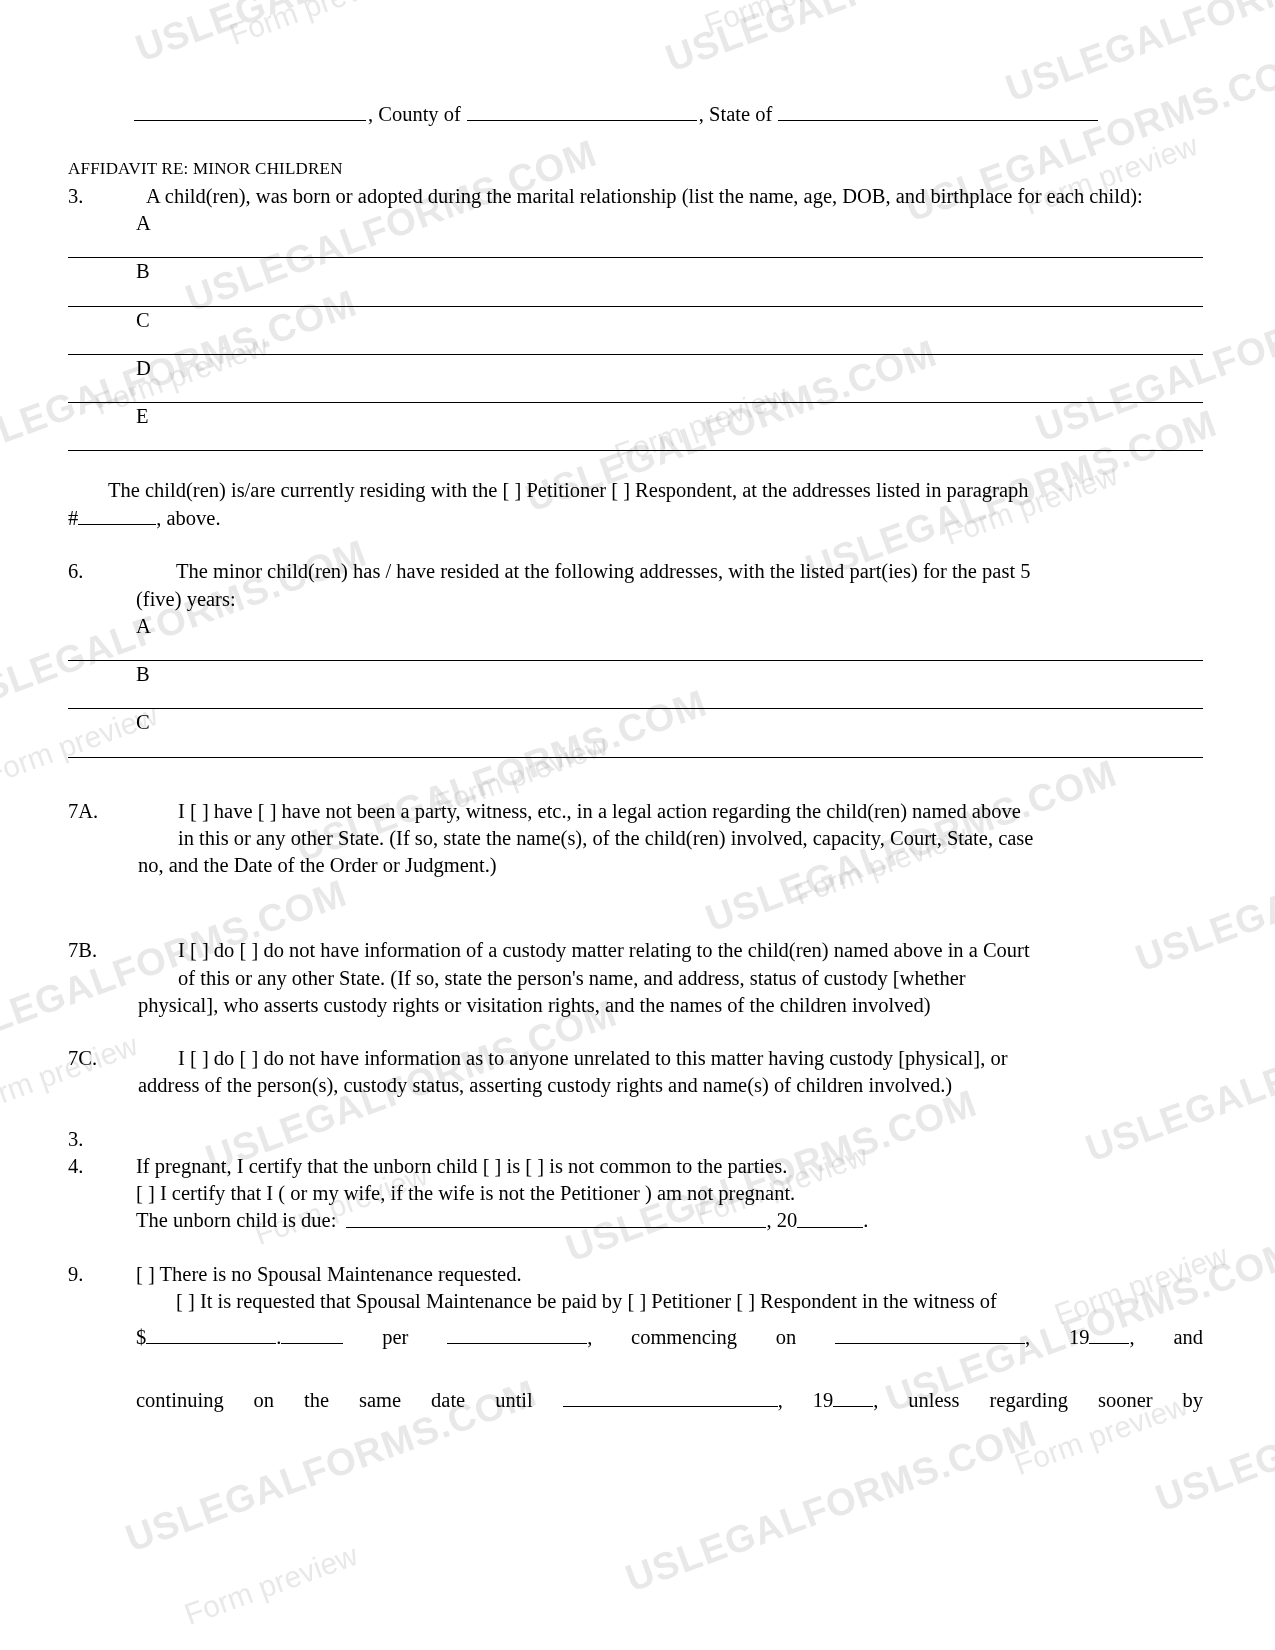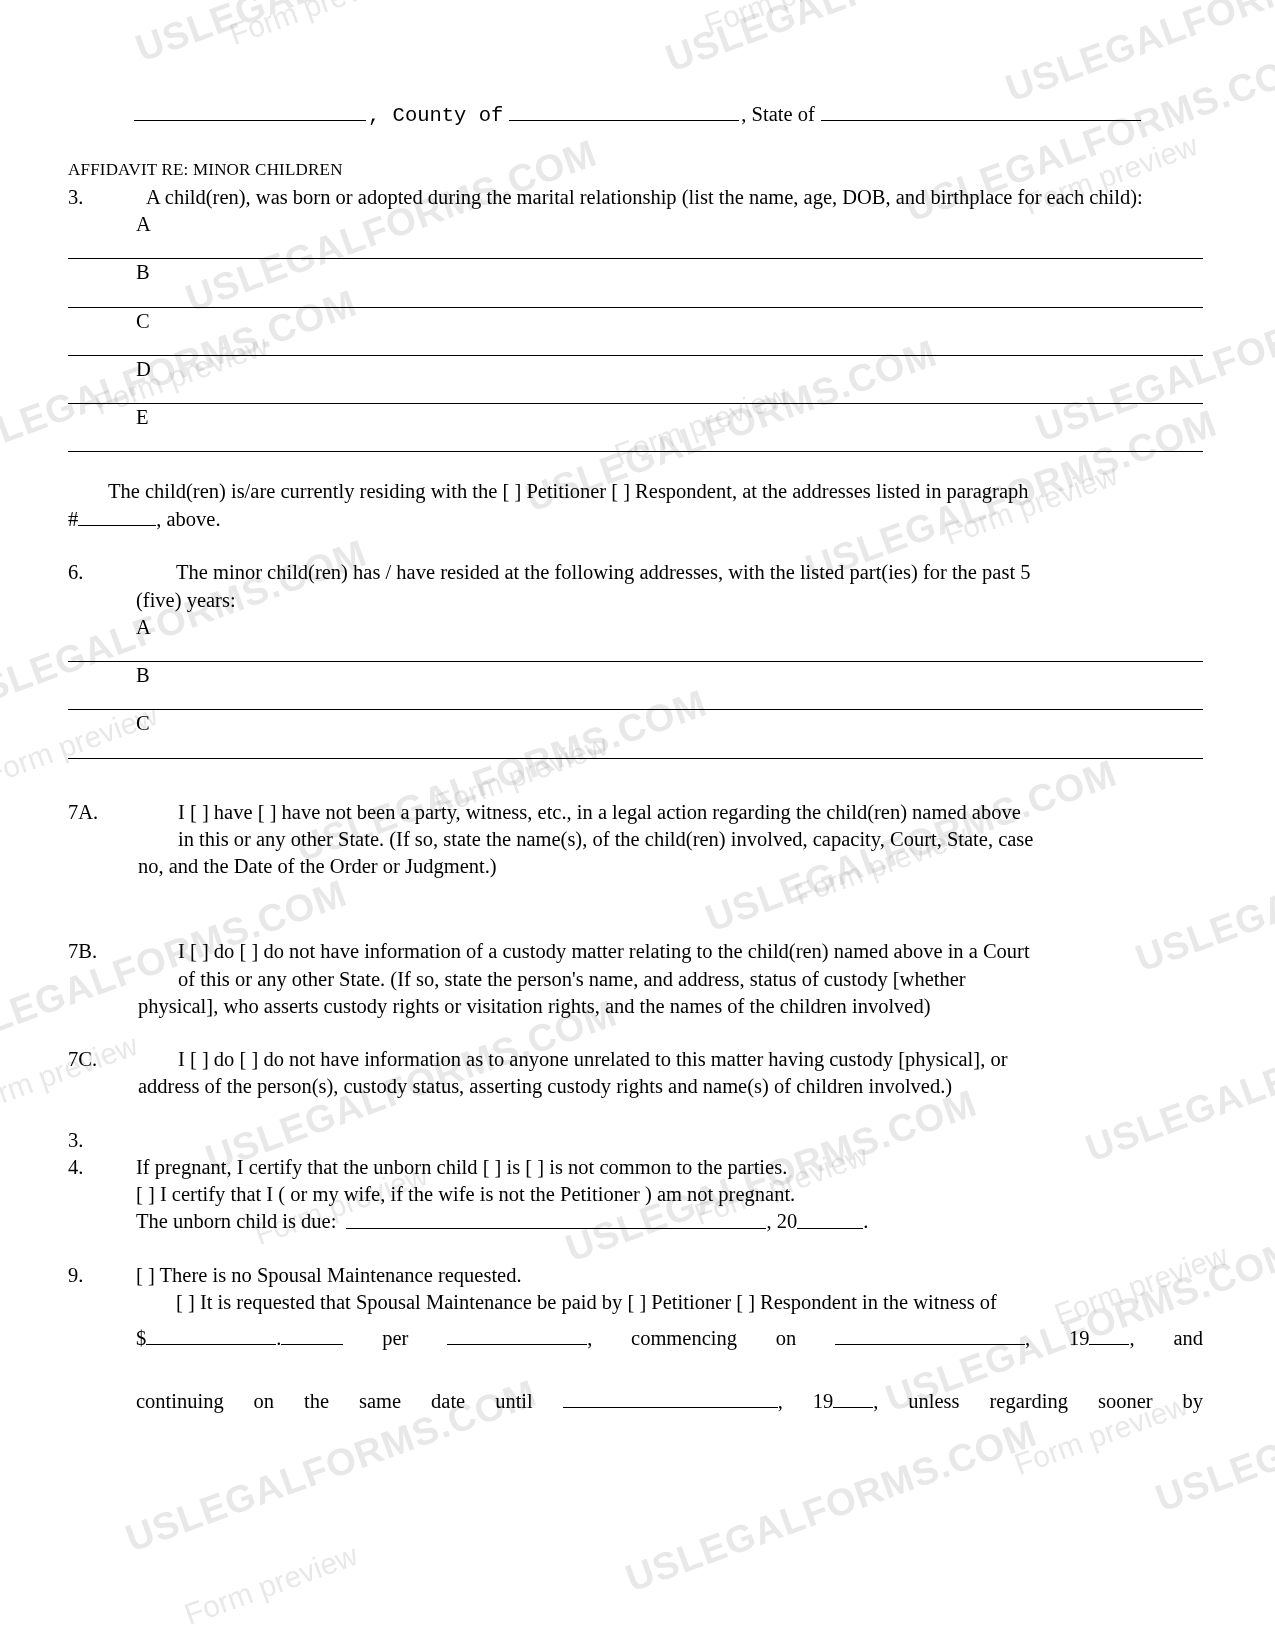--- a/index.html
+++ b/index.html
@@ -199,21 +199,21 @@
     <div class="wm wm-preview" style="left:180px;  top:1600px;">Form preview</div>
     <div class="wm wm-brand" style="left:620px;  top:1560px;">USLEGALFORMS.COM</div>
     <div class="wm wm-preview" style="left:1010px; top:1450px;">Form preview</div>
     <div class="wm wm-brand" style="left:1150px; top:1480px;">USLEGALFORMS.COM</div>
   </div>
 
   <div class="content">
 
     <div class="header-line">
       <span class="blank b-name"></span>
-      <span class="hdr-label" style="padding-left:2px;font-family:Liberation Mono, monospace;">, County of</span>
+      <span class="hdr-label" style="padding-left:2px;">, County of</span>
       <span class="blank b-county"></span>
       <span class="hdr-label" style="padding-left:2px;margin-top:35px;">, State of</span>
       <span class="blank b-state"></span>
     </div>
 
     <div class="title">AFFIDAVIT RE: MINOR CHILDREN</div>
 
     <div class="para-hang">
       <span class="numlead">3.</span><span>A child(ren), was born or adopted during the marital relationship (list the name, age, DOB, and birthplace for each child):</span>
     </div>

